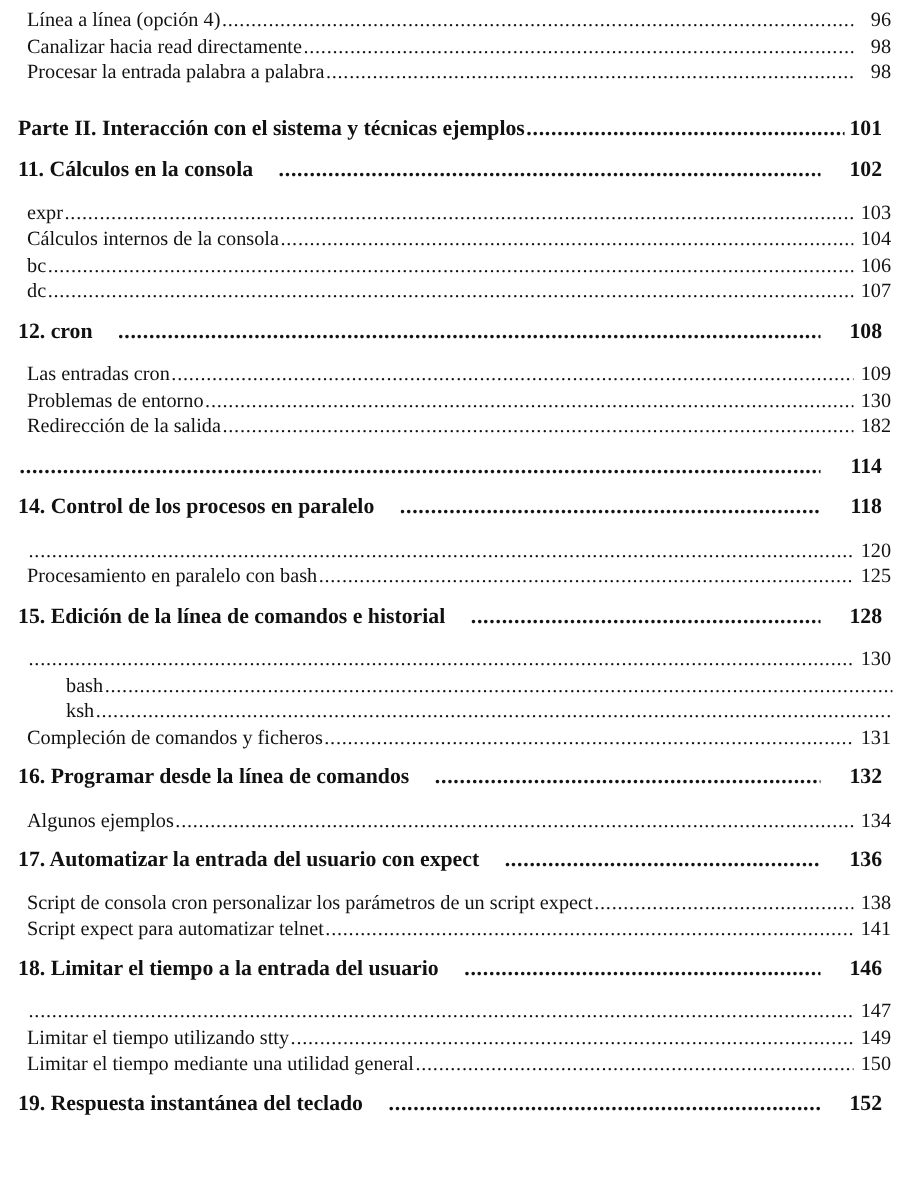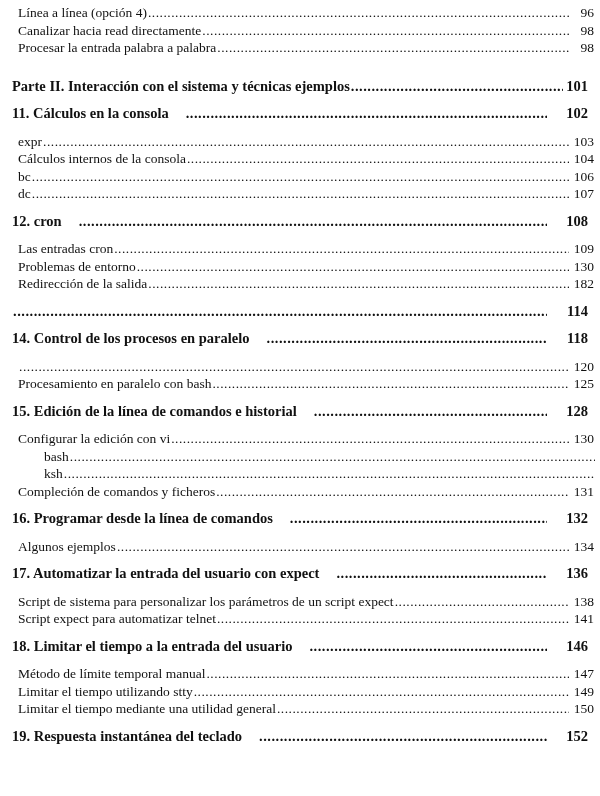--- a/index.html
+++ b/index.html
@@ -177,21 +177,20 @@
         <span class="label">Procesamiento en paralelo con bash</span>
         <span class="dots">.......................................................................................................................................................................................................</span>
         <span class="page-num">125</span>
       </div>
       <div class="entry lvl-chapter sp-4">
         <span class="label">15. Edición de la línea de comandos e historial</span>
         <span class="dots">.......................................................................................................................................................................................................</span>
         <span class="page-num">128</span>
       </div>
       <div class="entry lvl-section sp-3">
-        <span class="label">Configurar la edición con vi</span>
         <span class="dots">.......................................................................................................................................................................................................</span>
         <span class="page-num">130</span>
       </div>
       <div class="entry lvl-sub sp-1">
         <span class="label">bash</span>
         <span class="dots">.......................................................................................................................................................................................................</span>
         <span class="page-num">130</span>
       </div>
       <div class="entry lvl-sub sp-1">
         <span class="label">ksh</span>
@@ -212,36 +211,35 @@
         <span class="label">Algunos ejemplos</span>
         <span class="dots">.......................................................................................................................................................................................................</span>
         <span class="page-num">134</span>
       </div>
       <div class="entry lvl-chapter sp-4">
         <span class="label">17. Automatizar la entrada del usuario con expect</span>
         <span class="dots">.......................................................................................................................................................................................................</span>
         <span class="page-num">136</span>
       </div>
       <div class="entry lvl-section sp-3">
-        <span class="label">Script de sistema para personalizar los parámetros de un script expect</span>
+        <span class="label">Script de consola cron personalizar los parámetros de un script expect</span>
         <span class="dots">.......................................................................................................................................................................................................</span>
         <span class="page-num">138</span>
       </div>
       <div class="entry lvl-section sp-1">
         <span class="label">Script expect para automatizar telnet</span>
         <span class="dots">.......................................................................................................................................................................................................</span>
         <span class="page-num">141</span>
       </div>
       <div class="entry lvl-chapter sp-4">
         <span class="label">18. Limitar el tiempo a la entrada del usuario</span>
         <span class="dots">.......................................................................................................................................................................................................</span>
         <span class="page-num">146</span>
       </div>
       <div class="entry lvl-section sp-3">
-        <span class="label">Método de límite temporal manual</span>
         <span class="dots">.......................................................................................................................................................................................................</span>
         <span class="page-num">147</span>
       </div>
       <div class="entry lvl-section sp-1">
         <span class="label">Limitar el tiempo utilizando stty</span>
         <span class="dots">.......................................................................................................................................................................................................</span>
         <span class="page-num">149</span>
       </div>
       <div class="entry lvl-section sp-1">
         <span class="label">Limitar el tiempo mediante una utilidad general</span>

